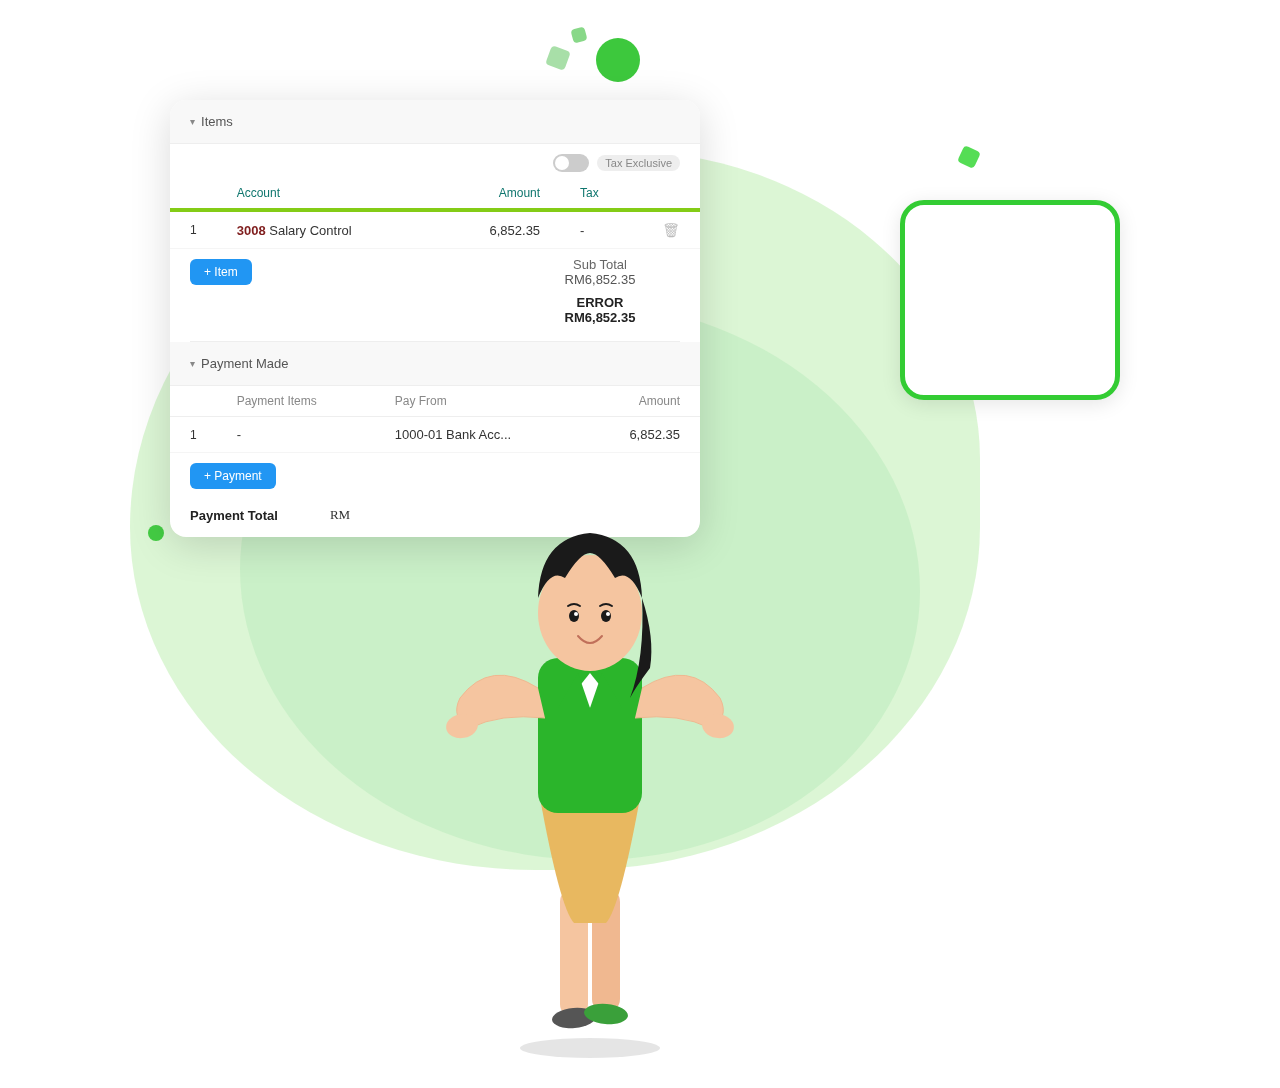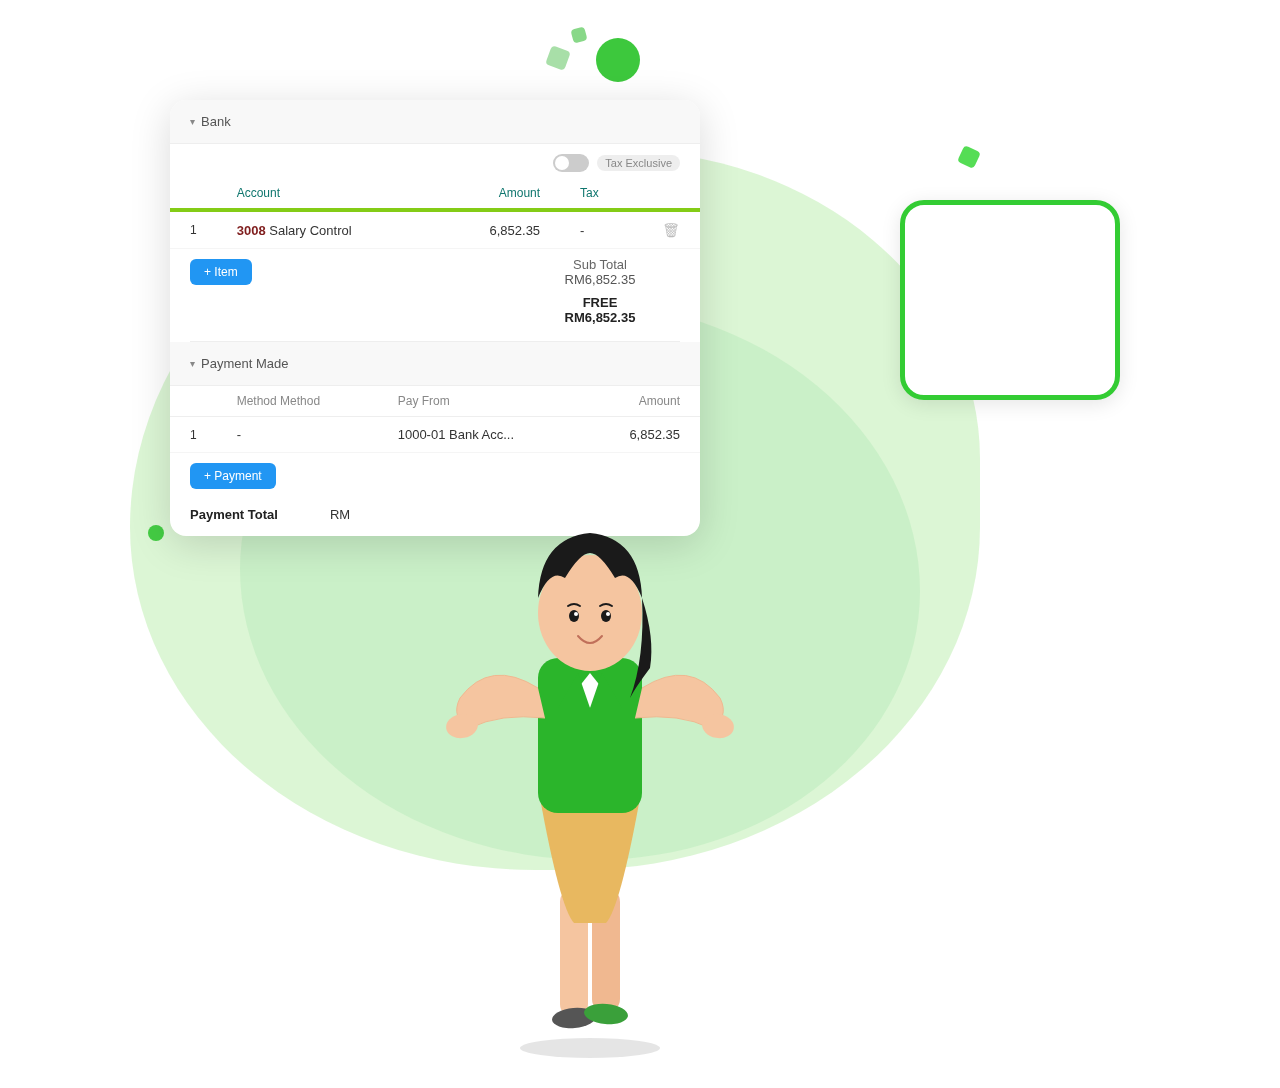--- a/index.html
+++ b/index.html
@@ -203,21 +203,21 @@
     
     .payment-total-row {
       display: flex;
       justify-content: space-between;
       align-items: center;
       padding: 8px 20px 14px;
       font-size: 13px;
       gap: 32px;
     }
     .payment-total-label { font-weight: 700; color: #222; }
-    .payment-total-val { color: #333; }
+    .payment-total-val { color: #333; font-family: Liberation Serif, serif; }
 
     
     .error-free-badge {
       position: absolute;
       top: 200px;
       right: 160px;
       width: 220px;
       height: 200px;
       background: #fff;
       border: 5px solid #33cc33;
@@ -265,21 +265,21 @@
 <div style="position:absolute;width:20px;height:20px;background:#a8dfa8;border-radius:4px;top:48px;left:548px;transform:rotate(20deg);z-index:3;"></div>
 <div style="position:absolute;width:14px;height:14px;background:#88d888;border-radius:4px;top:28px;left:572px;transform:rotate(-15deg);z-index:3;"></div>
 <div style="position:absolute;width:44px;height:44px;background:#3dc83d;border-radius:50%;top:38px;left:596px;z-index:3;"></div>
 <div style="position:absolute;width:18px;height:18px;background:#55dd55;border-radius:4px;top:148px;left:960px;transform:rotate(25deg);z-index:3;"></div>
 <div style="position:absolute;width:16px;height:16px;background:#44cc44;border-radius:50%;top:525px;left:148px;z-index:3;"></div>
 
 <div class="ui-card">
 
   <div class="section-header">
     <span class="chevron">▾</span>
-    <span>Bank</span>
+    <span>Items</span>
   </div>
 
   <div class="tax-toggle-row">
     <span class="toggle-switch"></span>
     <span class="toggle-label">Tax Exclusive</span>
   </div>
 
   <table class="items-table">
     <thead>
       <tr>
@@ -309,38 +309,38 @@
   <div style="display:flex; align-items:flex-start; justify-content:space-between;">
     <div>
       <button class="add-btn">+ Item</button>
     </div>
     <div class="totals-section" style="min-width:200px;">
       <div class="total-row">
         <span class="label">Sub Total</span>
         <span>RM6,852.35</span>
       </div>
       <div class="total-row bold">
-        <span class="label">FREE</span>
+        <span class="label">ERROR</span>
         <span>RM6,852.35</span>
       </div>
     </div>
   </div>
 
   <div class="divider"></div>
 
   <div class="section-header">
     <span class="chevron">▾</span>
     <span>Payment Made</span>
   </div>
 
   <table class="payment-table">
     <thead>
       <tr>
         <th style="width:20px;"></th>
-        <th>Method Method</th>
+        <th>Payment Items</th>
         <th>Pay From</th>
         <th class="right">Amount</th>
       </tr>
     </thead>
     <tbody>
       <tr>
         <td class="row-num">1</td>
         <td>-</td>
         <td>1000-01 Bank Acc...</td>
         <td class="right">6,852.35</td>

